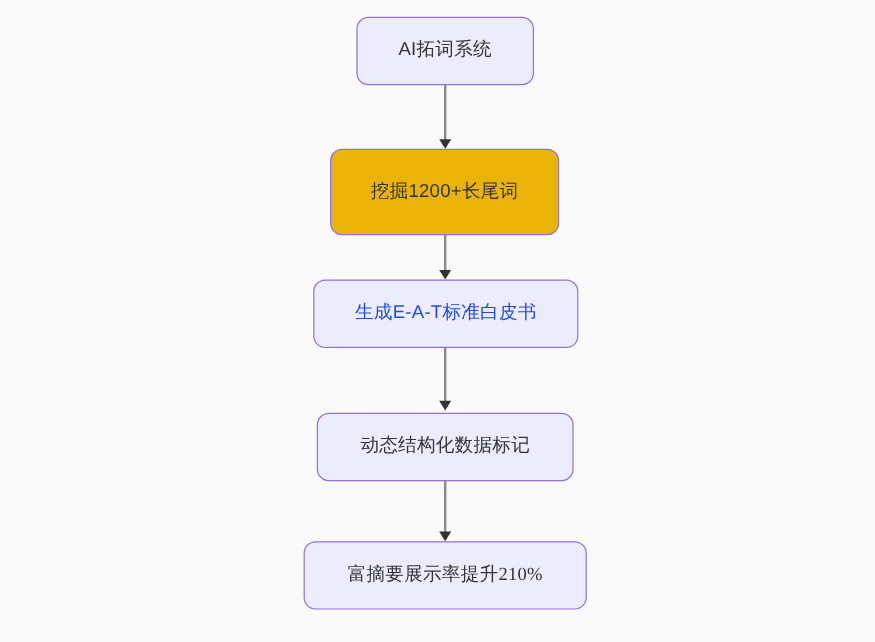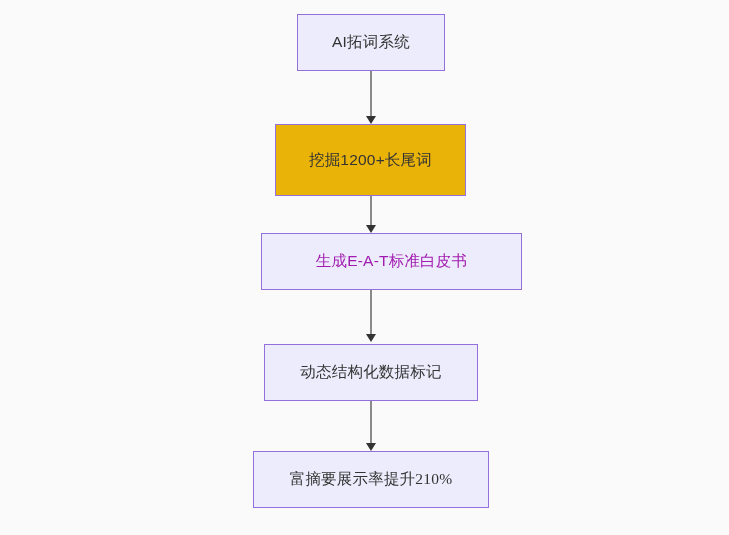--- a/index.html
+++ b/index.html
@@ -17,21 +17,21 @@
     position: relative;
     width: 729px;
     height: 535px;
     background: #fafafa;
   }
   .node {
     position: absolute;
     box-sizing: border-box;
     background: #ececfc;
     border: 1.6px solid #9370db;
-    border-radius: 0;
+    border-radius: 10px;
     display: flex;
     align-items: center;
     justify-content: center;
     color: #333333;
     font-size: 15.5px;
     line-height: 1.2;
     letter-spacing: 0.2px;
     white-space: nowrap;
   }
   .node-label {
@@ -85,21 +85,21 @@
   </div>
 
   <div class="node" style="left: 297px; top: 14px; width: 148px; height: 57px; background: rgb(236, 236, 252); border-color: rgb(147, 112, 219); color: rgb(51, 51, 51);">
     <span class="node-label">AI拓词系统</span>
   </div>
 
   <div class="node" style="left: 275px; top: 124px; width: 191px; height: 72px; background: #eab308; border-color: rgb(147, 112, 219); color: rgb(51, 51, 51);">
     <span class="node-label">挖掘1200+长尾词</span>
   </div>
 
-  <div class="node" style="left: 261px; top: 233px; width: 261px; height: 57px; background: rgb(236, 236, 252); border-color: rgb(147, 112, 219); color: #a21caf;">
+  <div class="node" style="left: 261px; top: 233px; width: 221px; height: 57px; background: rgb(236, 236, 252); border-color: rgb(147, 112, 219); color: #1d4ed8;">
     <span class="node-label">生成E-A-T标准白皮书</span>
   </div>
 
   <div class="node" style="left: 264px; top: 344px; width: 214px; height: 57px; background: rgb(236, 236, 252); border-color: rgb(147, 112, 219); color: rgb(51, 51, 51);">
     <span class="node-label">动态结构化数据标记</span>
   </div>
 
   <div class="node" style="left: 253px; top: 451px; width: 236px; height: 57px; background: rgb(236, 236, 252); border-color: rgb(147, 112, 219); color: rgb(51, 51, 51); font-family: Liberation Serif, serif;">
     <span class="node-label">富摘要展示率提升210%</span>
   </div>

